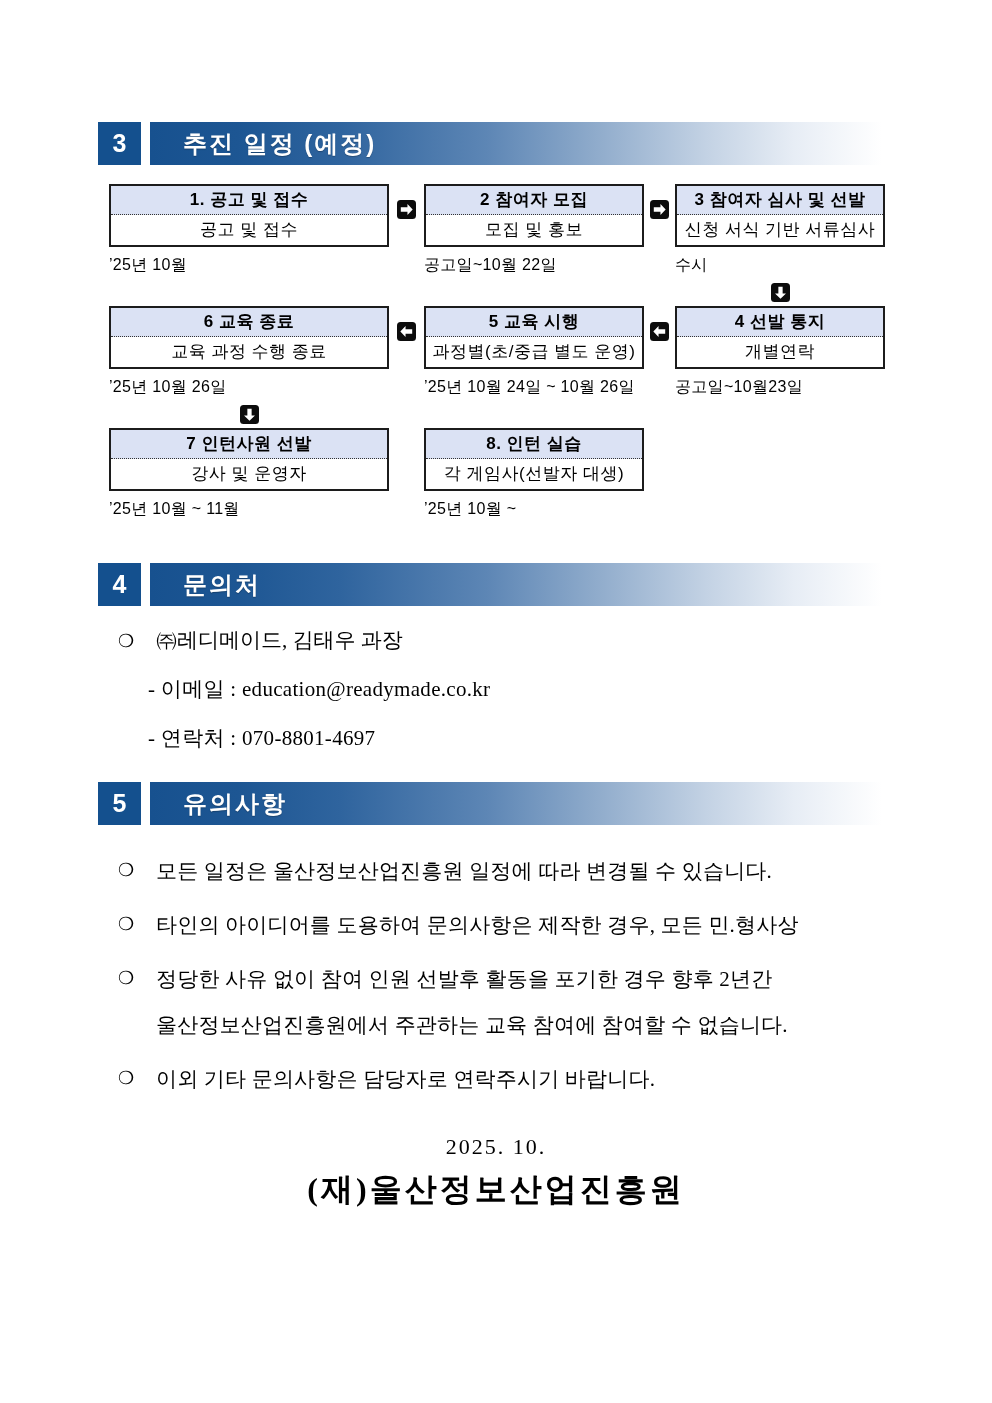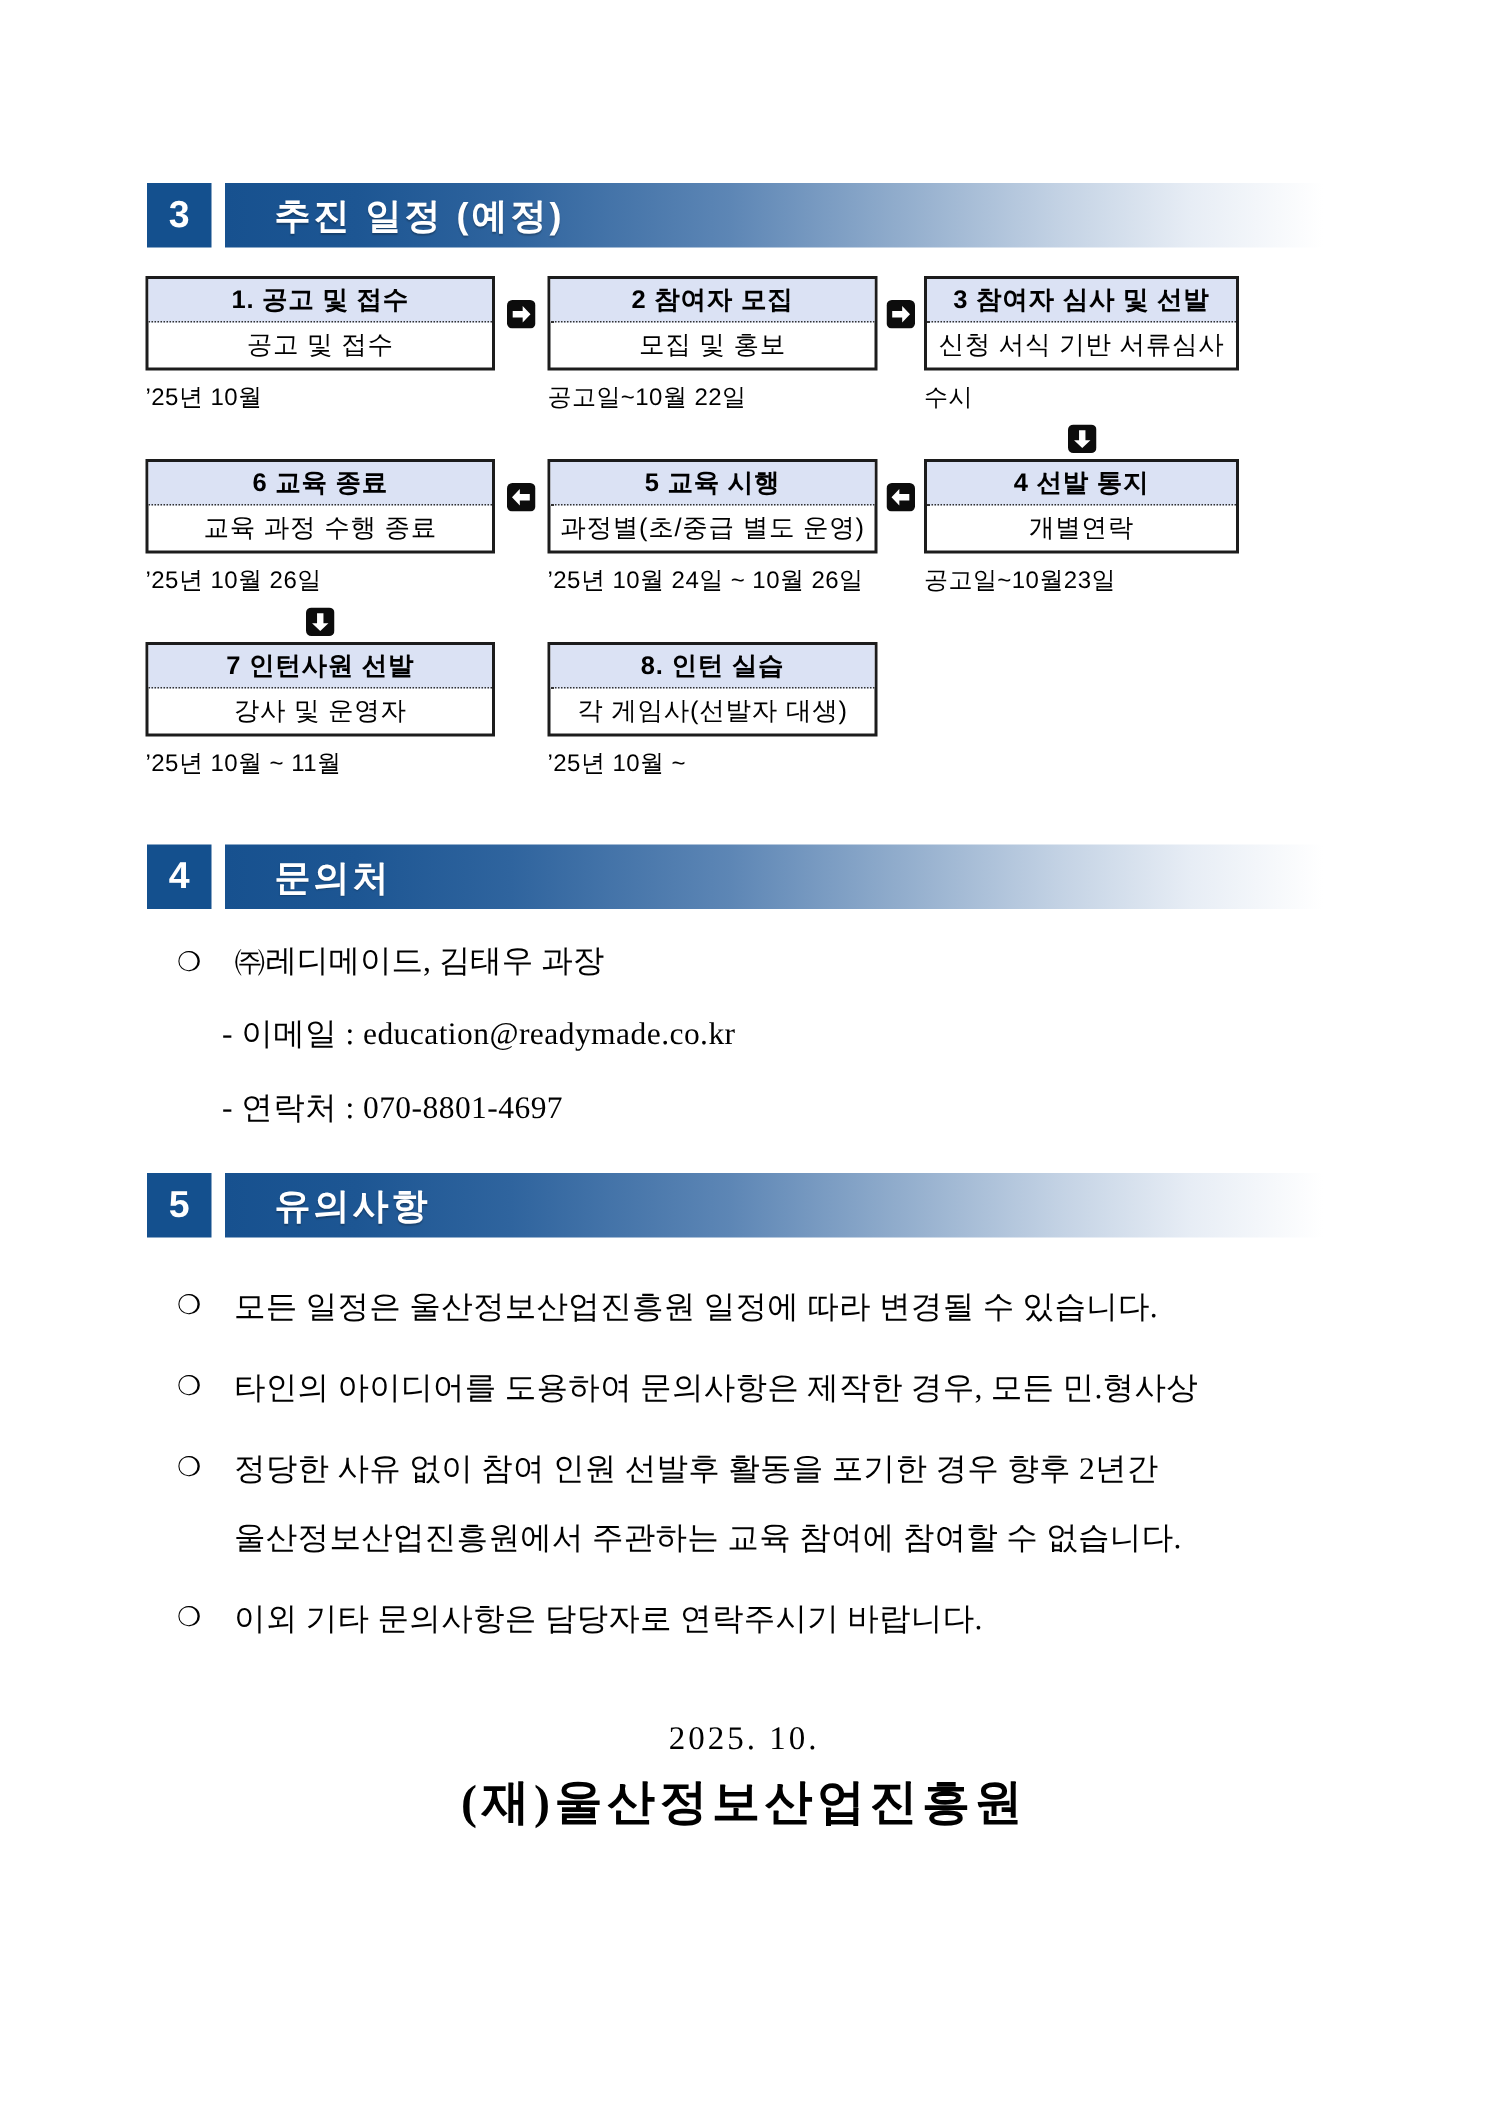--- a/index.html
+++ b/index.html
@@ -38,21 +38,21 @@
     font-weight:bold;font-size:24px;letter-spacing:2px;
     text-shadow:0 1px 1px rgba(0,0,0,.25);
   }
   
   .flow{
     margin:19px 0 0 97px;
     width:815px;
     font-family:"Liberation Sans","DejaVu Sans",sans-serif;
   }
   .frow{display:flex;align-items:flex-start;}
-  .ca{width:233px;flex:none;}
+  .ca{width:280px;flex:none;margin-left:12px;}
   .gab{width:35px;flex:none;display:flex;justify-content:center;}
   .cb{width:220px;flex:none;}
   .gbc{width:31px;flex:none;display:flex;justify-content:center;}
   .cc{width:210px;flex:none;}
   .fbox{
     border:2px solid #1c1c1c;
     background:#fff;
     text-align:center;
     box-sizing:border-box;
   }
@@ -85,21 +85,21 @@
   .c-bullet{font-size:18px;flex:none;width:38px;}
   .c-sub{margin:21px 0 0 30px;letter-spacing:0.3px;}
   .sec4{margin-top:40px;}
   .sec5{margin-top:30px;}
   
   .notes{margin:23px 0 0 118px;font-size:21px;}
   .note-item{display:flex;margin-bottom:8px;}
   .note-bullet{font-size:18px;flex:none;width:38px;padding-top:11px;}
   .note-lines div{line-height:46px;letter-spacing:0.2px;}
   
-  .f-date{text-align:center;font-size:22px;margin-top:44px;letter-spacing:2px;}
+  .f-date{text-align:center;font-size:22px;margin-top:32px;letter-spacing:2px;}
   .f-org{
     text-align:center;font-size:32px;font-weight:bold;
     margin-top:8px;letter-spacing:3px;
   }
 </style>
 </head>
 <body>
 
 <div class="page">
 

